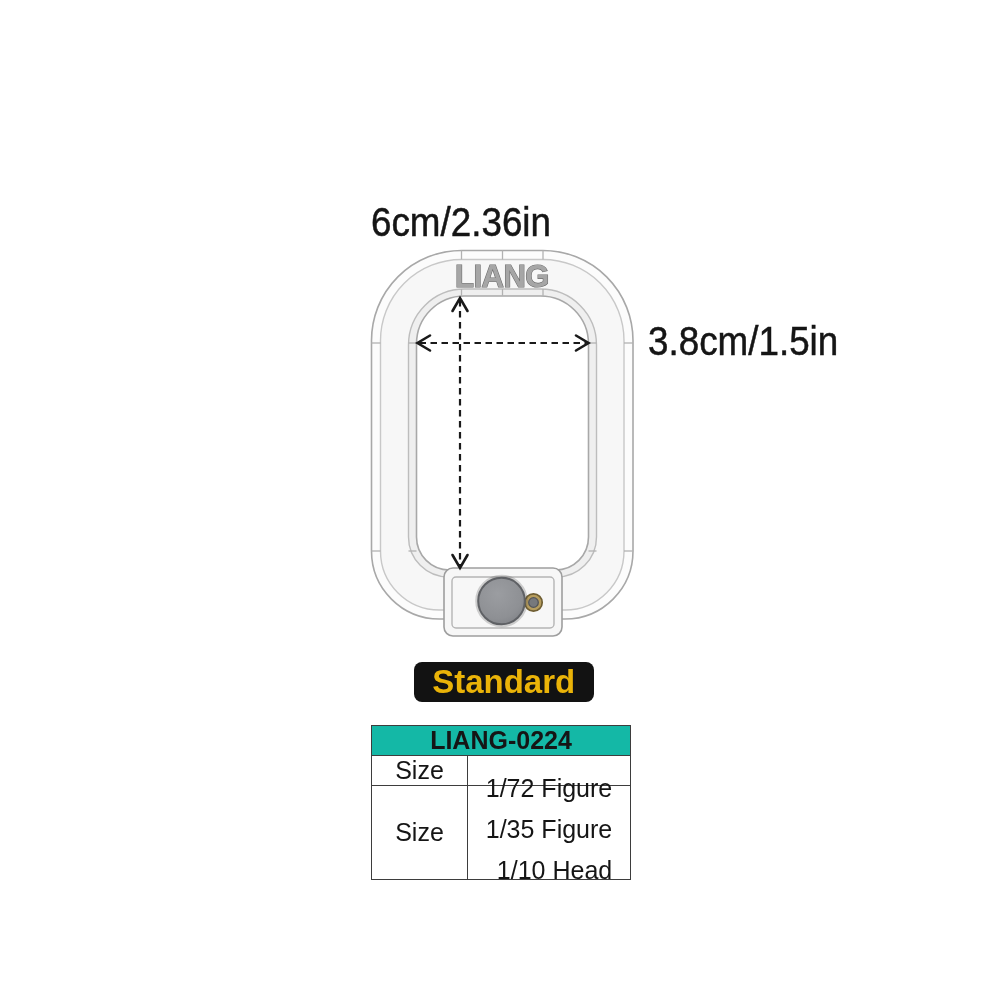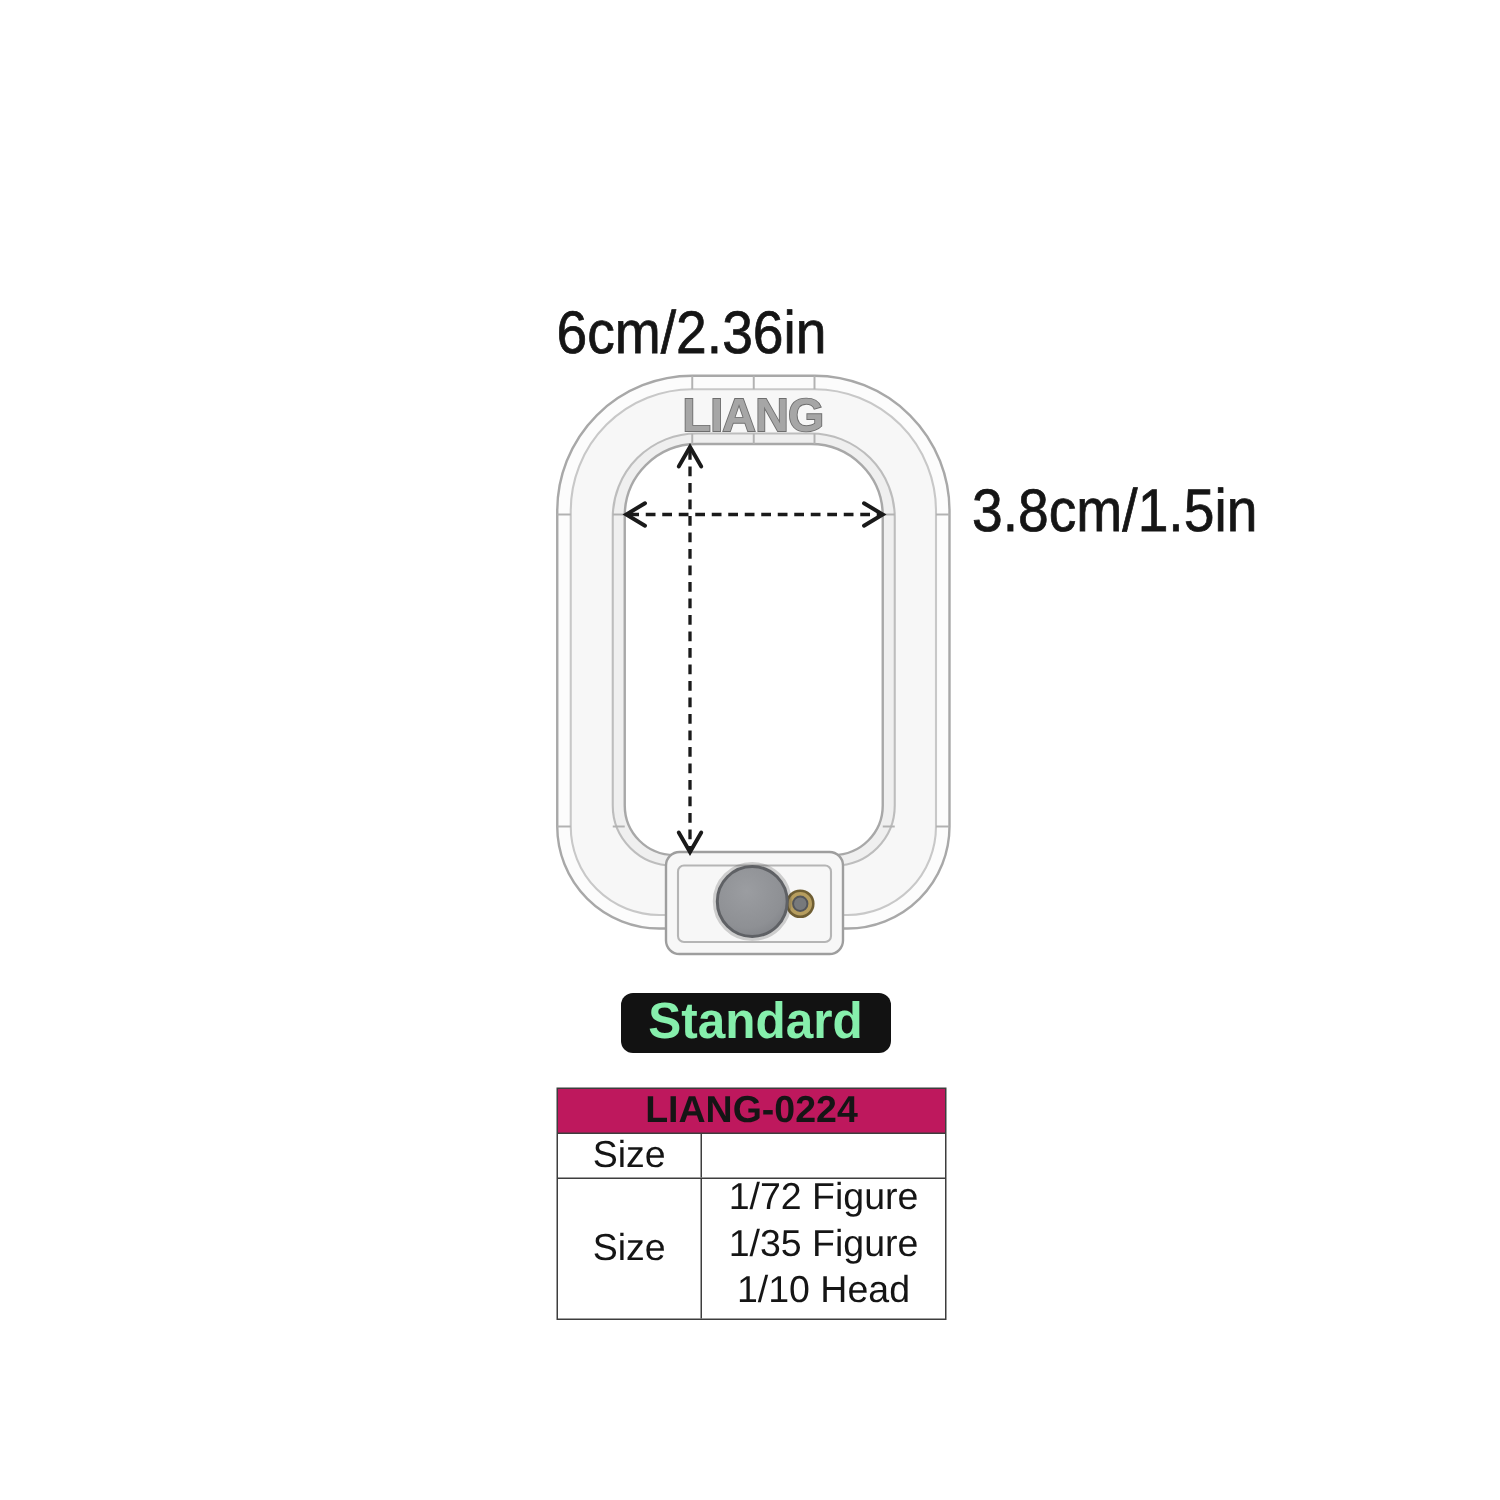--- a/index.html
+++ b/index.html
@@ -1,32 +1,32 @@
 <!DOCTYPE html>
 <html><head>
 <meta charset="utf-8">
 <style>
   html,body{margin:0;padding:0;background:#ffffff;}
   #page{position:relative;width:1000px;height:1000px;background:#ffffff;overflow:hidden;
         font-family:"Liberation Sans",sans-serif;}
   .dim{position:absolute;color:#151515;font-size:40px;font-weight:400;line-height:1;
        -webkit-text-stroke:0.5px #151515;transform:scaleX(0.92);transform-origin:left top;white-space:nowrap;}
   #badge{position:absolute;left:414px;top:662px;width:180px;height:40px;background:#121212;
-         border-radius:8px;color:#86efac;font-weight:700;font-size:34px;line-height:38px;text-align:center;}
+         border-radius:8px;color:#eab308;font-weight:700;font-size:34px;line-height:38px;text-align:center;}
   #tbl{position:absolute;left:371px;top:725px;width:260px;height:155px;
        border:1.8px solid #3d3d3d;box-sizing:border-box;font-size:25px;color:#151515;}
   .row{display:flex;box-sizing:border-box;}
   .c{box-sizing:border-box;display:flex;align-items:center;justify-content:center;}
-  #hdr{height:29.5px;box-sizing:border-box;background:#be185d;font-weight:700;border-bottom:1.8px solid #3d3d3d;
+  #hdr{height:29.5px;box-sizing:border-box;background:#14b8a6;font-weight:700;border-bottom:1.8px solid #3d3d3d;
        display:flex;align-items:center;justify-content:center;}
   #r2{height:30px;border-bottom:1.8px solid #3d3d3d;box-sizing:border-box;align-items:flex-end;}
   #r3{height:93px;}
   .col1{width:96px;border-right:1.8px solid #3d3d3d;}
   .col2{flex:1;}
-  .lines{text-align:center;line-height:31px;position:relative;top:-3px;}
+  .lines{text-align:right;line-height:41px;position:relative;top:-3px;}
 </style>
 </head>
 <body>
 <div id="page">
   <svg width="1000" height="1000" viewBox="0 0 1000 1000" style="position:absolute;left:0;top:0;">
 
     <path d="M 371.5 340.5
              A 90 90 0 0 1 461.5 250.5
              L 543 250.5
              A 90 90 0 0 1 633 340.5

